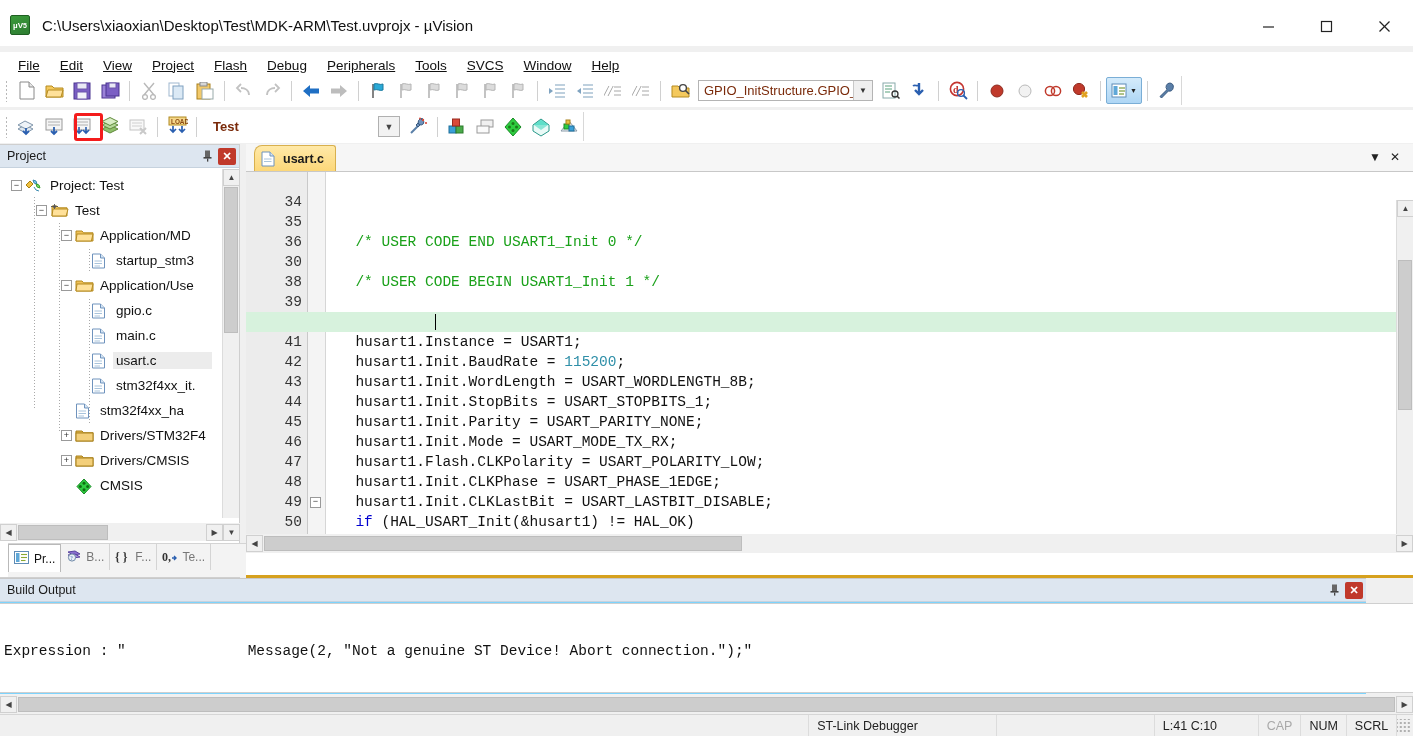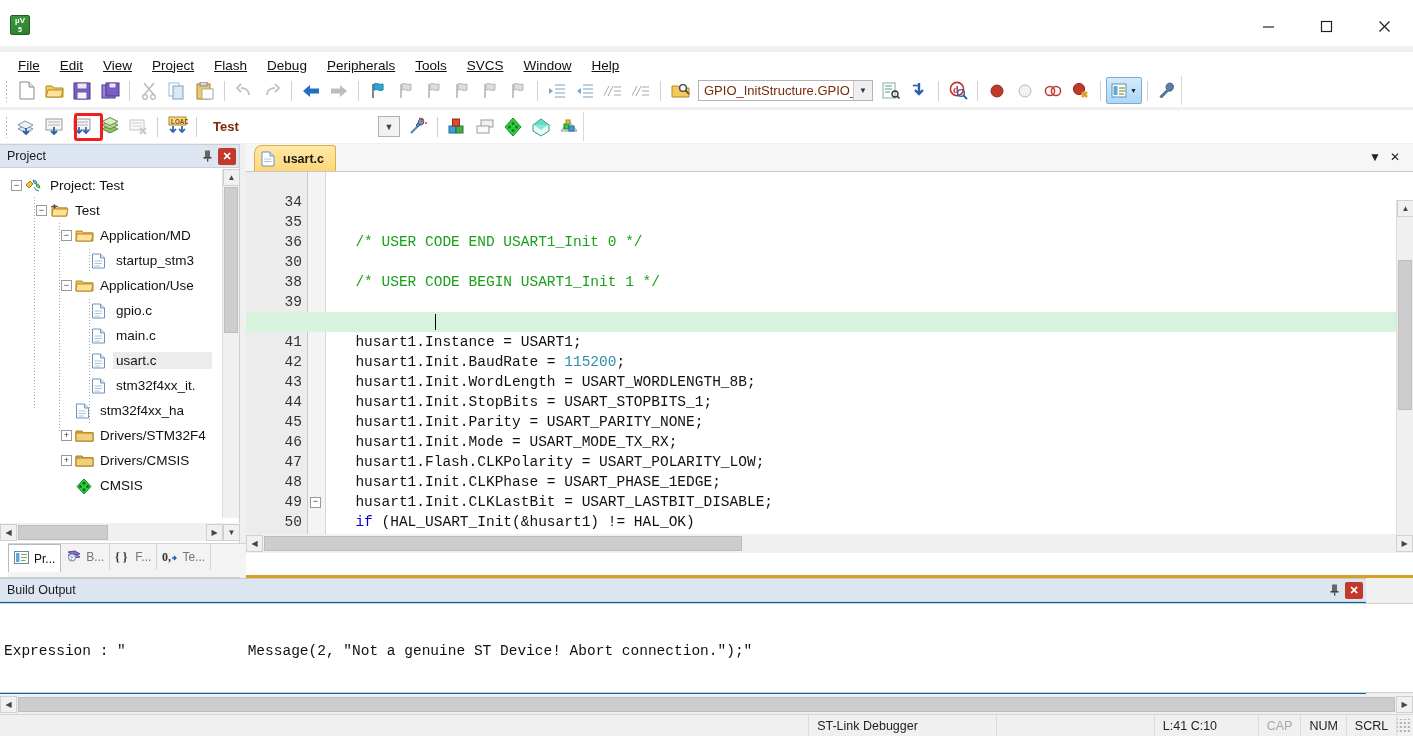--- a/index.html
+++ b/index.html
@@ -15,21 +15,21 @@
   .titlebar {
     position: absolute; left: 0; top: 0; width: 1413px; height: 46px;
     background: #ffffff; display: flex; align-items: center;
   }
   .tb-strip { position:absolute; left:0; top:0; width:1413px; height:6px; background:#e8e8e8; }
   .tb-icon {
     width: 20px; height: 20px; margin-left: 10px; margin-top:4px;
     background: linear-gradient(160deg,#3a9a3a,#2e7d32);
     border: 1px solid #1f5f22; border-radius: 2px;
     color: #fff; font-size: 9px; font-weight: bold; line-height: 9px;
-    display:flex; flex-direction:column; align-items:center; justify-content:center;
+    display:flex; flex-direction:row; align-items:center; justify-content:center;
     font-family: "Liberation Sans", sans-serif;
   }
   .tb-title {
     margin-left: 12px; margin-top:5px; font-size: 15px; color: #111;
     white-space: nowrap;
   }
   .win-buttons { position: absolute; right: 0; top: 6px; display: flex; height: 40px; }
   .win-btn {
     width: 58px; height: 40px; display: flex; align-items: center; justify-content: center;
     font-size: 15px; color: #222; background: #fff;
@@ -223,21 +223,21 @@
     border-left:1px solid #dcdcdc;
   }
   .ed-sb-thumb { position:absolute; left:1px; top:60px; width:14px; height:150px; background:#cdcdcd; border:1px solid #bdbdbd; }
   .ed-scroll-h {
     position:absolute; left:0; bottom:22px; width:1167px; height:19px; background:#f0f0f0;
     display:flex; align-items:center;
   }
 
   
   .build-panel {
-    position:absolute; left:0; top:578px; width:1366px; height:136px; background:#0369a1;
+    position:absolute; left:0; top:578px; width:1366px; height:136px; background:#7dd3fc;
     border-top:1px solid #c8c8c8;
   }
   .build-head {
     height:23px; background:#dde6f0; display:flex; align-items:center;
     border-bottom:1px solid #c6d2de;
   }
   .build-body {
     position:absolute; left:0; top:24px; width:1413px; height:90px; background:#fff;
     border:1px solid #cfcfcf; border-left:none; border-right:none;
     font-family:"Liberation Mono","DejaVu Sans Mono",monospace; font-size:14.5px;
@@ -267,20 +267,21 @@
 <body>
 
 <div id="app">
 
   <div class="tb-strip"></div>
   <div class="titlebar">
     <div class="tb-icon">
       <span style="font-size:8px;">µV</span>
         <span style="font-size:7px;">5</span>
     </div>
+    <div class="tb-title">C:\Users\xiaoxian\Desktop\Test\MDK-ARM\Test.uvprojx - µVision</div>
     <div class="win-buttons">
       <div class="win-btn">
         <svg width="13" height="13" viewBox="0 0 13 13">
             <line x1="1" y1="7" x2="12" y2="7" stroke="#222" stroke-width="1.2"></line>
           </svg>
       </div>
       <div class="win-btn">
         <svg width="13" height="13" viewBox="0 0 13 13">
             <rect x="1.5" y="1.5" width="10" height="10" fill="none" stroke="#222" stroke-width="1.2"></rect>
           </svg>

